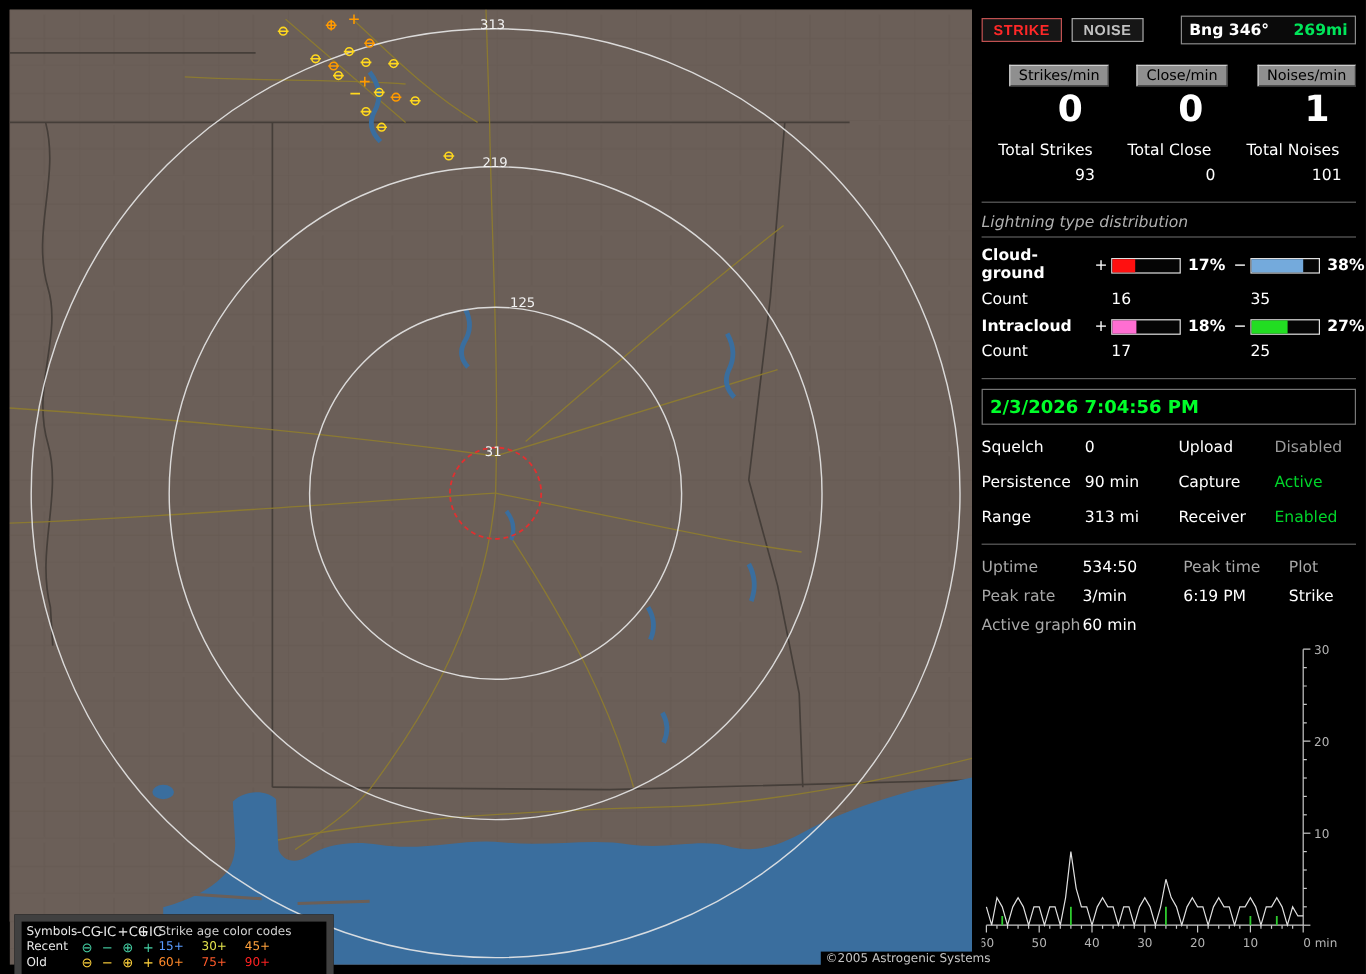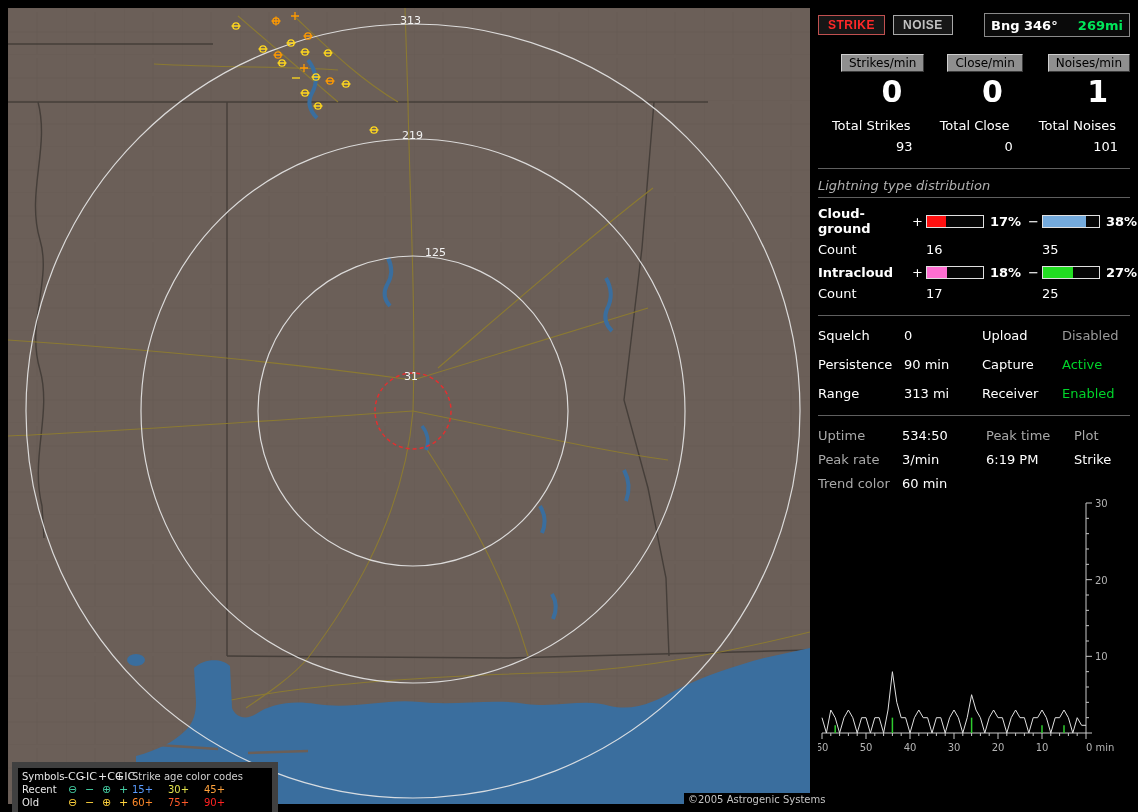--- a/index.html
+++ b/index.html
@@ -284,20 +284,21 @@
       <span></span>
       <span>17</span>
       <span></span>
         <span></span>
       <span>25</span>
       <span></span>
     </div>
 
     <div class="sep"></div>
 
+    <div class="dt-box" style="color: rgb(0, 255, 42);">2/3/2026 7:04:56 PM</div>
 
     <div class="status-grid">
       <span>Squelch</span>
       <span>0</span>
       <span>Upload</span>
       <span style="color: rgb(154, 154, 154);">Disabled</span>
 
       <span>Persistence</span>
       <span>90 min</span>
       <span>Capture</span>
@@ -315,21 +316,21 @@
       <span class="dim">Uptime</span>
       <span>534:50</span>
       <span class="dim">Peak time</span>
       <span class="dim">Plot</span>
 
       <span class="dim">Peak rate</span>
       <span>3/min</span>
       <span>6:19 PM</span>
       <span>Strike</span>
 
-      <span class="dim">Trend color</span>
+      <span class="dim">Active graph</span>
       <span>60 min</span>
       <span></span>
         <span></span>
     </div>
 
     <div class="trend-wrap">
       <svg id="trend-svg" width="312" height="272" viewBox="0 0 312 272" font-family="DejaVu Sans, sans-serif">
           <line x1="268" y1="8" x2="268" y2="238" stroke="#c8c8c8"></line>
           <line x1="4" y1="238" x2="268" y2="238" stroke="#c8c8c8"></line>
           <line x1="268" y1="238" x2="274" y2="238" stroke="#c8c8c8"></line>

